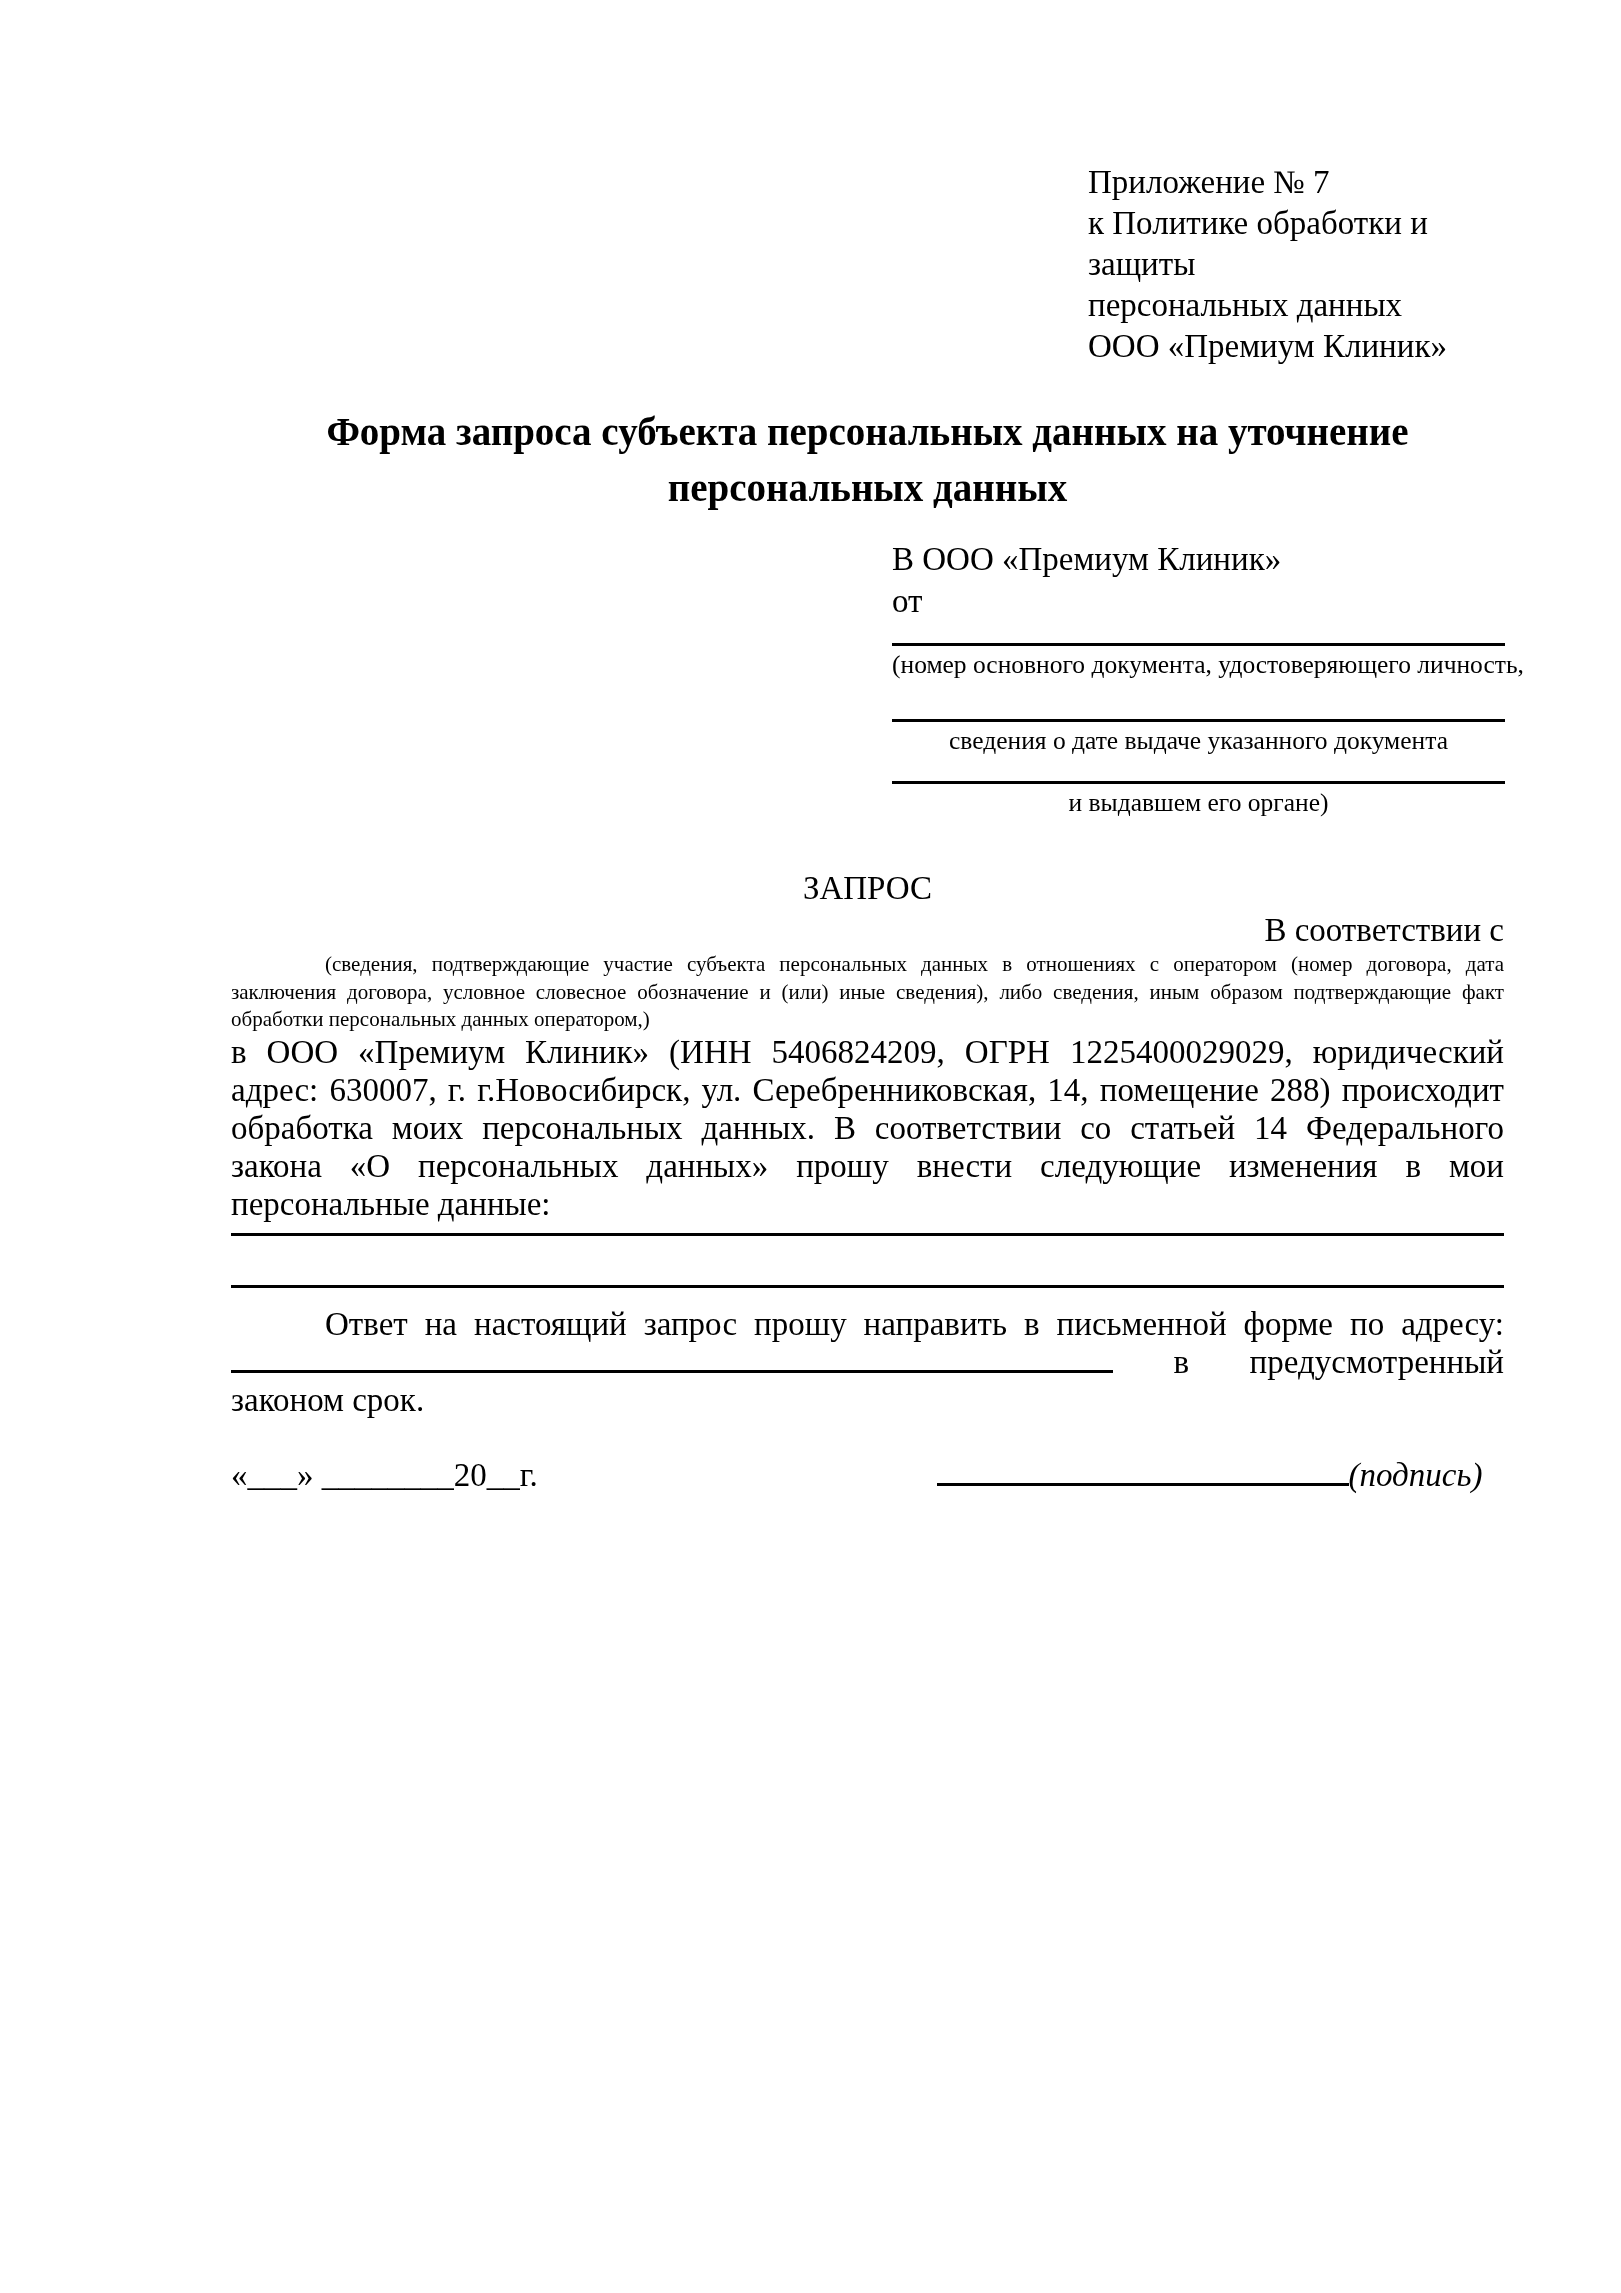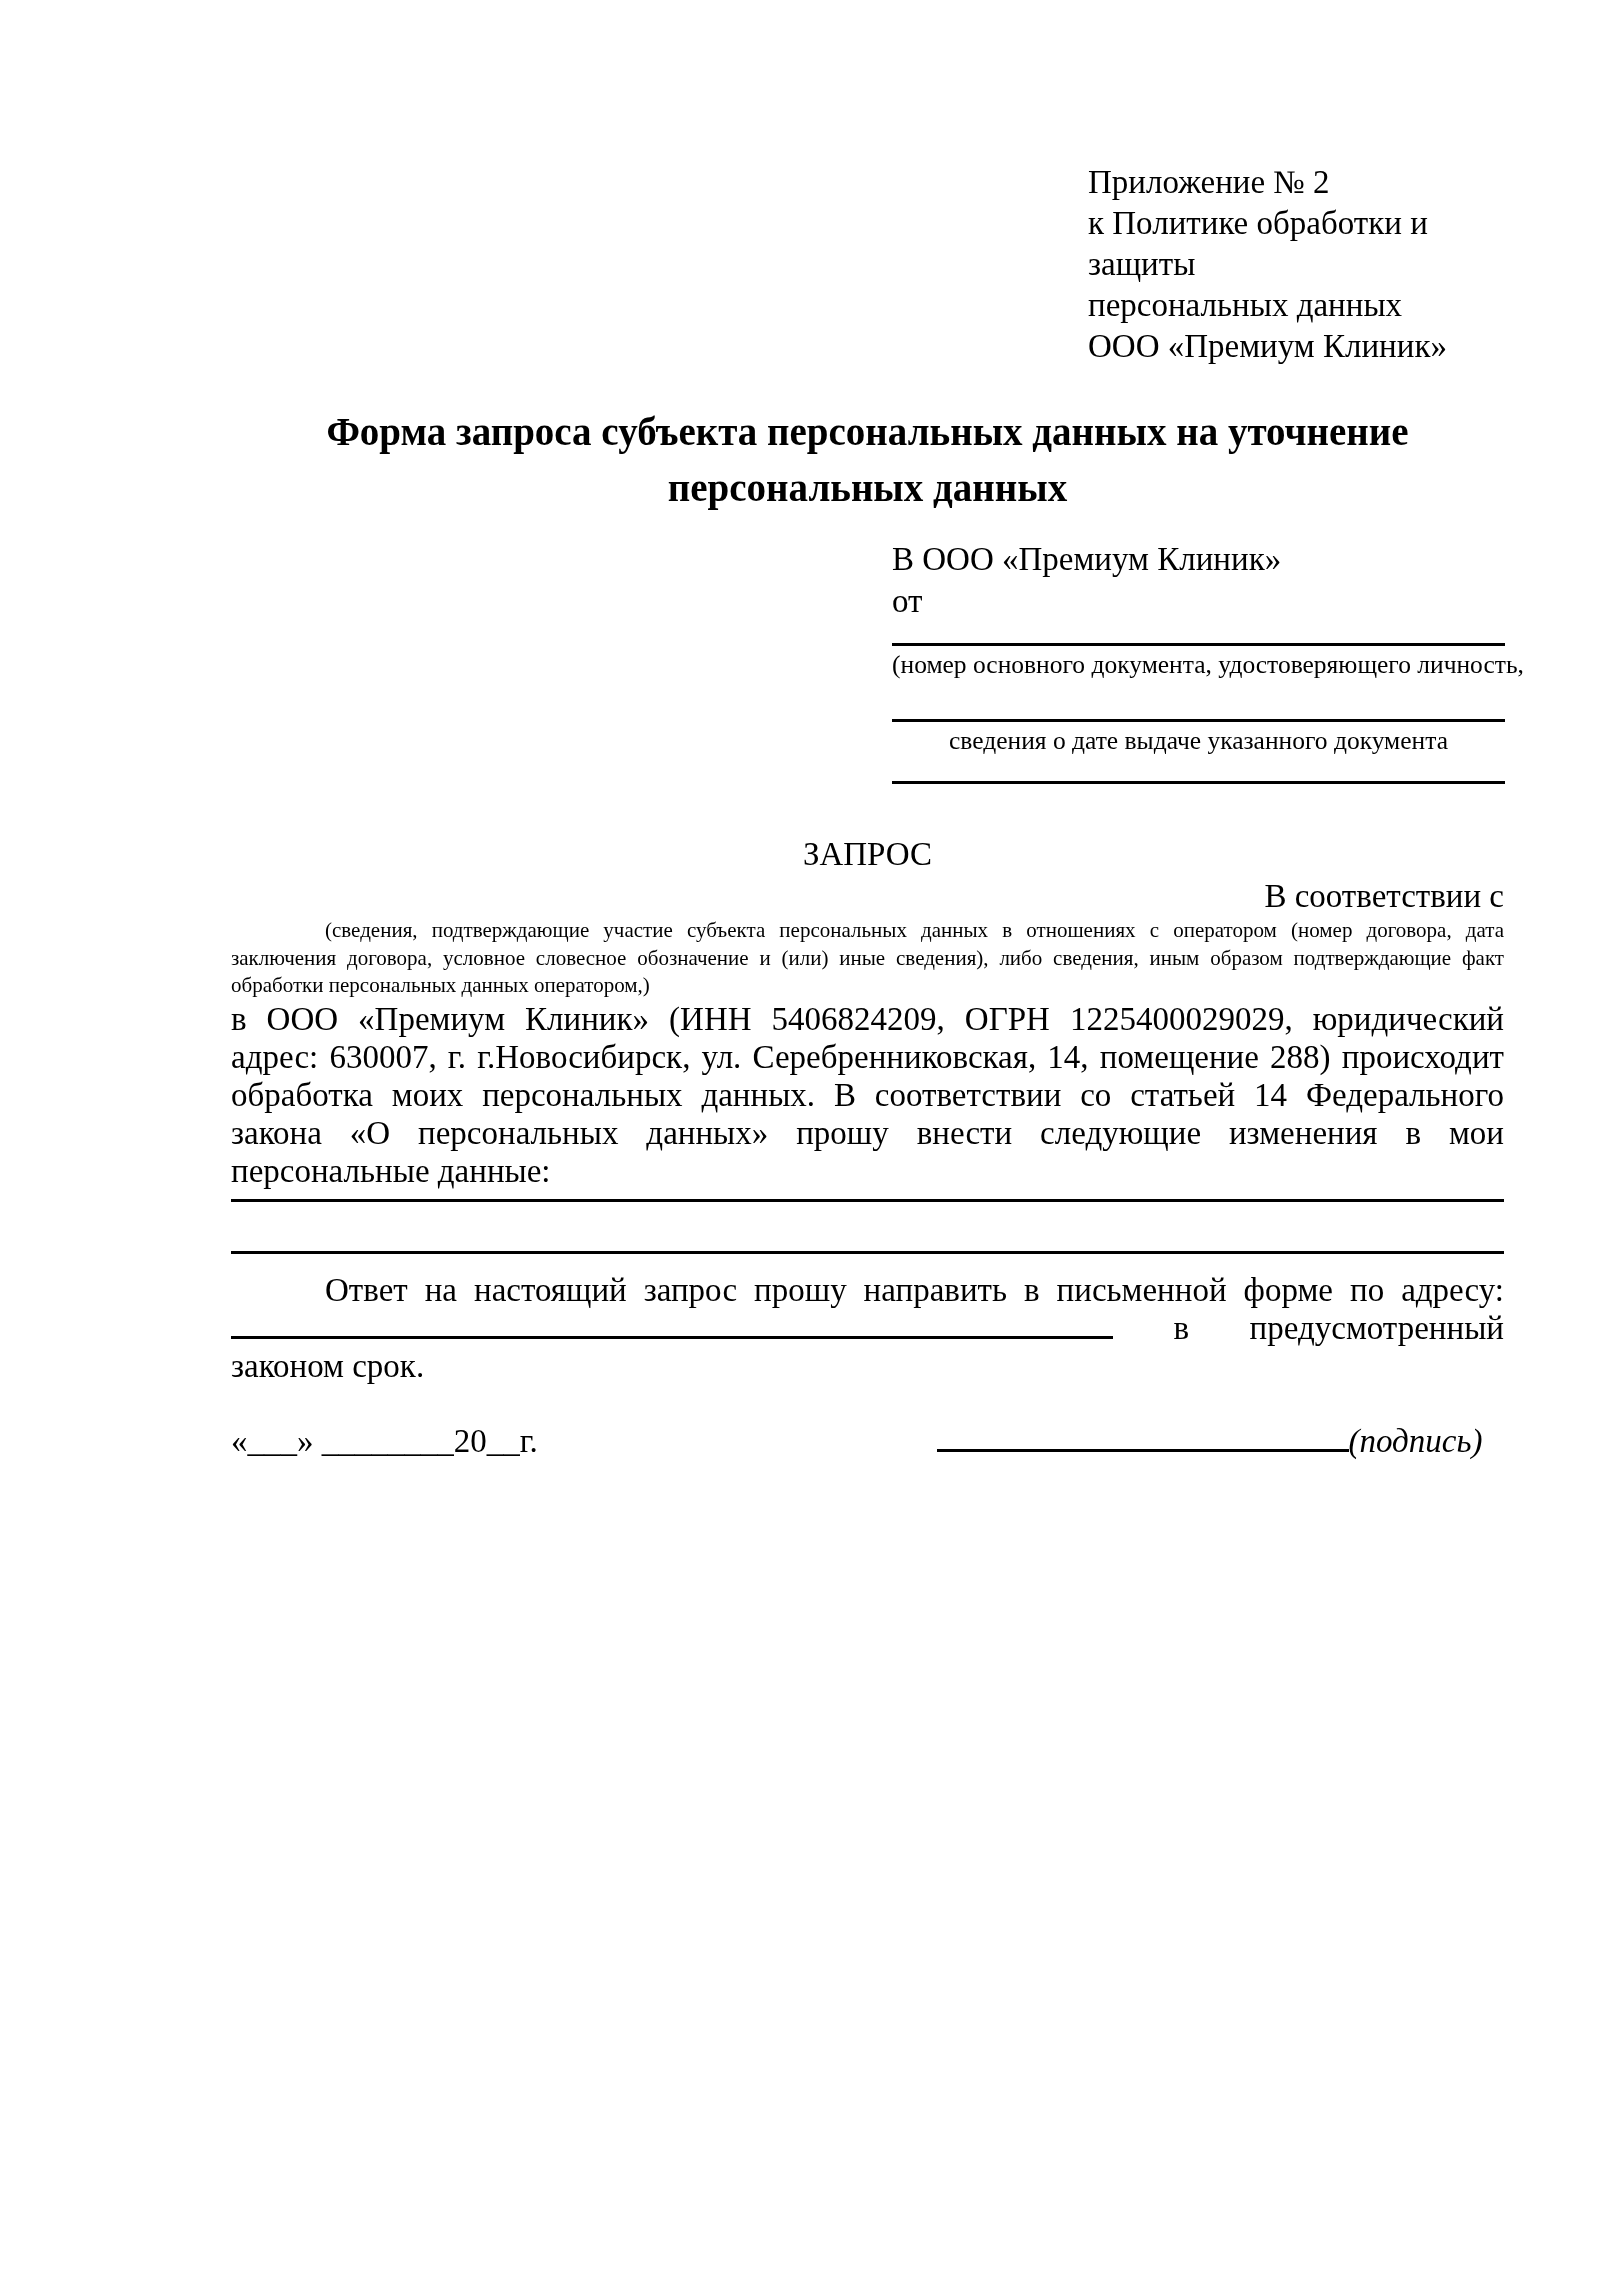--- a/index.html
+++ b/index.html
@@ -117,21 +117,21 @@
     border-bottom: 3.9px solid #000;
   }
 </style>
 </head>
 <body>
 
 <div class="page">
   <div class="content">
 
     <div class="appendix">
-      <div>Приложение № 2</div>
+      <div>Приложение № 7</div>
       <div>к Политике обработки и защиты</div>
       <div>персональных данных</div>
       <div>ООО «Премиум Клиник»</div>
     </div>
 
     <div class="title">Форма запроса субъекта персональных данных на уточнение персональных данных</div>
 
     <div class="addressee">
       <div>В ООО «Премиум Клиник»</div>
       <div>от</div>
@@ -140,20 +140,21 @@
     <div class="frow r2">
       <div class="line"></div>
       <div class="caption">(номер основного документа, удостоверяющего личность,</div>
     </div>
     <div class="frow r3">
       <div class="line"></div>
       <div class="caption">сведения о дате выдаче указанного документа</div>
     </div>
     <div class="frow r4">
       <div class="line"></div>
+      <div class="caption">и выдавшем его органе)</div>
     </div>
 
     <div class="request-heading">ЗАПРОС</div>
 
     <div class="accordance">
       <span class="acc-prefix">В соответствии с</span>
       <span class="acc-blank"></span>
     </div>
 
     <div class="fine-print">(сведения, подтверждающие участие субъекта персональных данных в отношениях с оператором (номер договора, дата заключения договора, условное словесное обозначение и (или) иные сведения), либо сведения, иным образом подтверждающие факт обработки персональных данных оператором,)</div>

